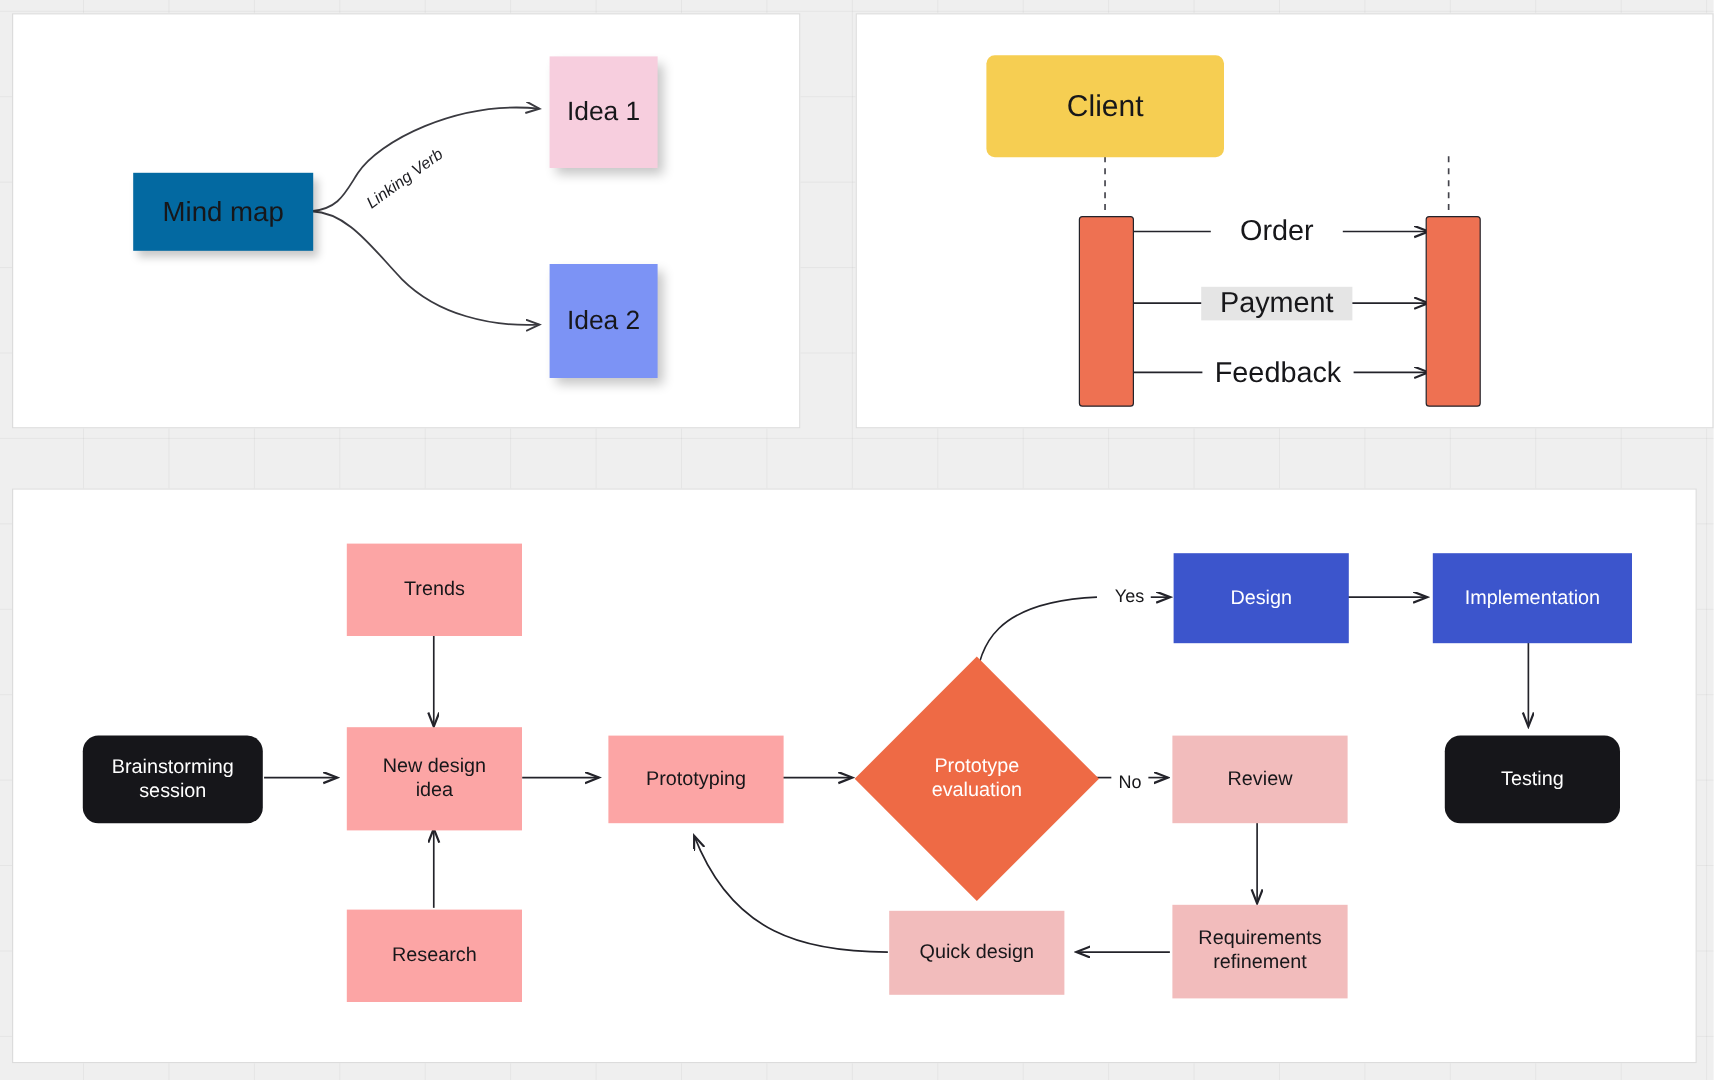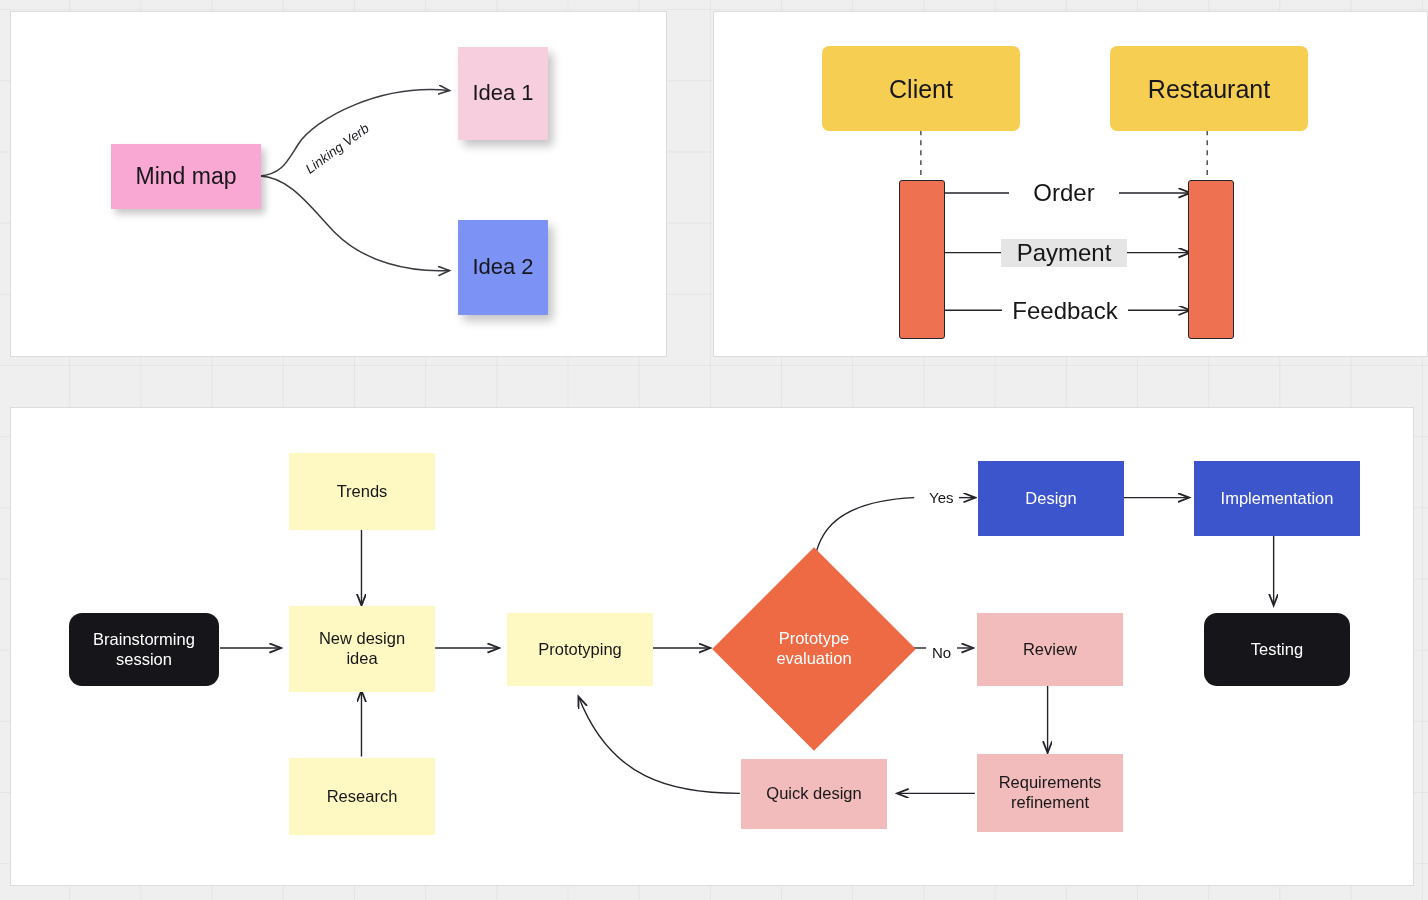--- a/index.html
+++ b/index.html
@@ -37,21 +37,21 @@
     position:absolute;
     box-sizing:border-box;
     display:flex;align-items:center;justify-content:center;
     text-align:center;
     line-height:1.2;
     white-space:pre-line;
   }
 
   
   .mm-root{
-    background:#f9a8d4;color:#17171a;
+    background:#0369a1;color:#17171a;
     font-size:23px;
     box-shadow:4px 5px 7px rgba(0,0,0,0.22);
   }
   .sticky{
     font-size:22px;color:#17171a;
     box-shadow:5px 6px 9px rgba(0,0,0,0.23);
   }
   .sticky.pink{background:#F7CEDE;}
   .sticky.blue{background:#7C93F5;}
   .edge-label{
@@ -75,21 +75,21 @@
   }
   .seq-msg{
     position:absolute;
     font-size:24px;color:#17171a;
     white-space:nowrap;
     text-align:center;
   }
 
   
   .fc{font-size:16.5px;}
-  .fc.yellow{background:#fef9c3;color:#17171a;}
+  .fc.yellow{background:#fca5a5;color:#17171a;}
   .fc.blue{background:#3C55CC;color:#ffffff;}
   .fc.pink{background:#F2BCBC;color:#17171a;}
   .fc.black{background:#16161a;color:#ffffff;border-radius:13px;}
   .fc-diamond{
     position:absolute;
     display:flex;align-items:center;justify-content:center;
     color:#ffffff;font-size:16.5px;text-align:center;
     white-space:pre-line;line-height:1.2;
   }
   .fc-diamond .dshape{
@@ -149,23 +149,20 @@
     <line x1="495" y1="119" x2="495" y2="168" stroke="#44444c" stroke-width="1.4" stroke-dasharray="5,5"></line>
 
     <line x1="230" y1="182" x2="478" y2="182" stroke="#23232a" stroke-width="1.4" marker-end="url(#seqArrow)"></line>
     <line x1="230" y1="242" x2="478" y2="242" stroke="#23232a" stroke-width="1.4" marker-end="url(#seqArrow)"></line>
     <line x1="230" y1="300" x2="478" y2="300" stroke="#23232a" stroke-width="1.4" marker-end="url(#seqArrow)"></line>
   </svg>
 
   <div class="node seq-actor" style="left:108px;top:34px;width:198px;height:85px;">
     <span>Client</span>
   </div>
-  <div class="node seq-actor" style="left:396px;top:34px;width:198px;height:85px;">
-    <span>Restaurant</span>
-  </div>
 
   <div class="seq-activation" style="position:absolute;left:185px;top:168px;width:44px;height:157px;"></div>
   <div class="seq-activation" style="position:absolute;left:474px;top:168px;width:44px;height:157px;"></div>
 
   <div class="seq-msg" style="left:295px;top:167px;width:110px;background:#fff;">Order</div>
   <div class="seq-msg" style="left:287px;top:227px;width:126px;background:#e5e5e5;">Payment</div>
   <div class="seq-msg" style="left:288px;top:285px;width:126px;background:#fff;">Feedback</div>
 </div>
 
 <div class="panel" id="panel-flowchart">

